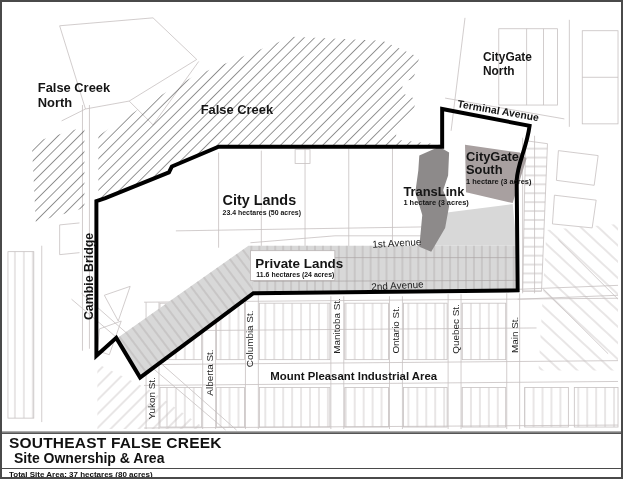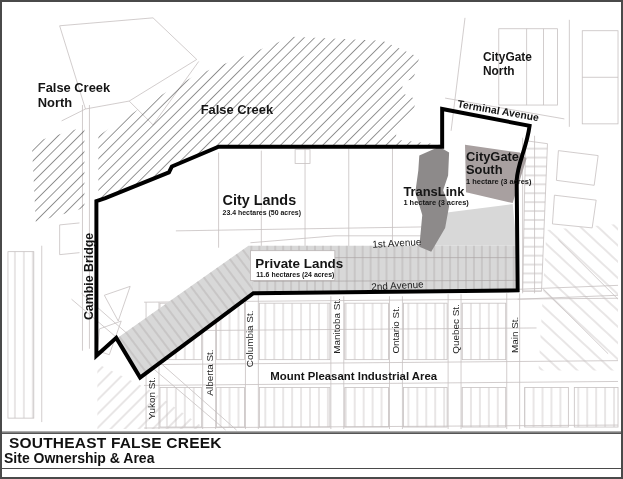--- a/index.html
+++ b/index.html
@@ -10,21 +10,21 @@
   }
   .map-svg { display:block; }
   .sepband { height:3px; background:linear-gradient(#c2c2c2, #3f3f3f); }
   .titlebar { height:43px; background:#fff; padding-top:1px;border-radius:16px; }
   .tb-title {
     font-size:15.5px; font-weight:bold; line-height:16px; color:#111;
     letter-spacing:0.2px; padding-left:7px; white-space:nowrap;
   }
   .tb-sub {
     font-size:14px; font-weight:bold; line-height:15px; color:#111;
-    padding-left:2px; white-space:nowrap;
+    padding-left:12px; white-space:nowrap;
   }
   .tb-sep { border-top:1.5px solid #4a4a4a; margin:2px 0 1px 0; }
   .tb-total {
     font-size:8px; font-weight:bold; line-height:9px; color:#111;
     padding-left:7px; white-space:nowrap;
   }
   text { fill:#151515; }
   .lb { font-weight:bold; }
   .lr { font-weight:normal; fill:#1c1c1c; }
 </style>
@@ -181,15 +181,16 @@
       <text class="lb" x="354" y="382" font-size="11.5" text-anchor="middle">Mount Pleasant Industrial Area</text>
     </g>
   </svg>
 
   <div class="sepband"></div>
 
   <div class="titlebar">
     <div class="tb-title">SOUTHEAST FALSE CREEK</div>
     <div class="tb-sub">Site Ownership &amp; Area</div>
     <div class="tb-sep"></div>
+    <div class="tb-total">Total Site Area: 37 hectares (80 acres)</div>
   </div>
 
 </div>
 
 </body></html>

